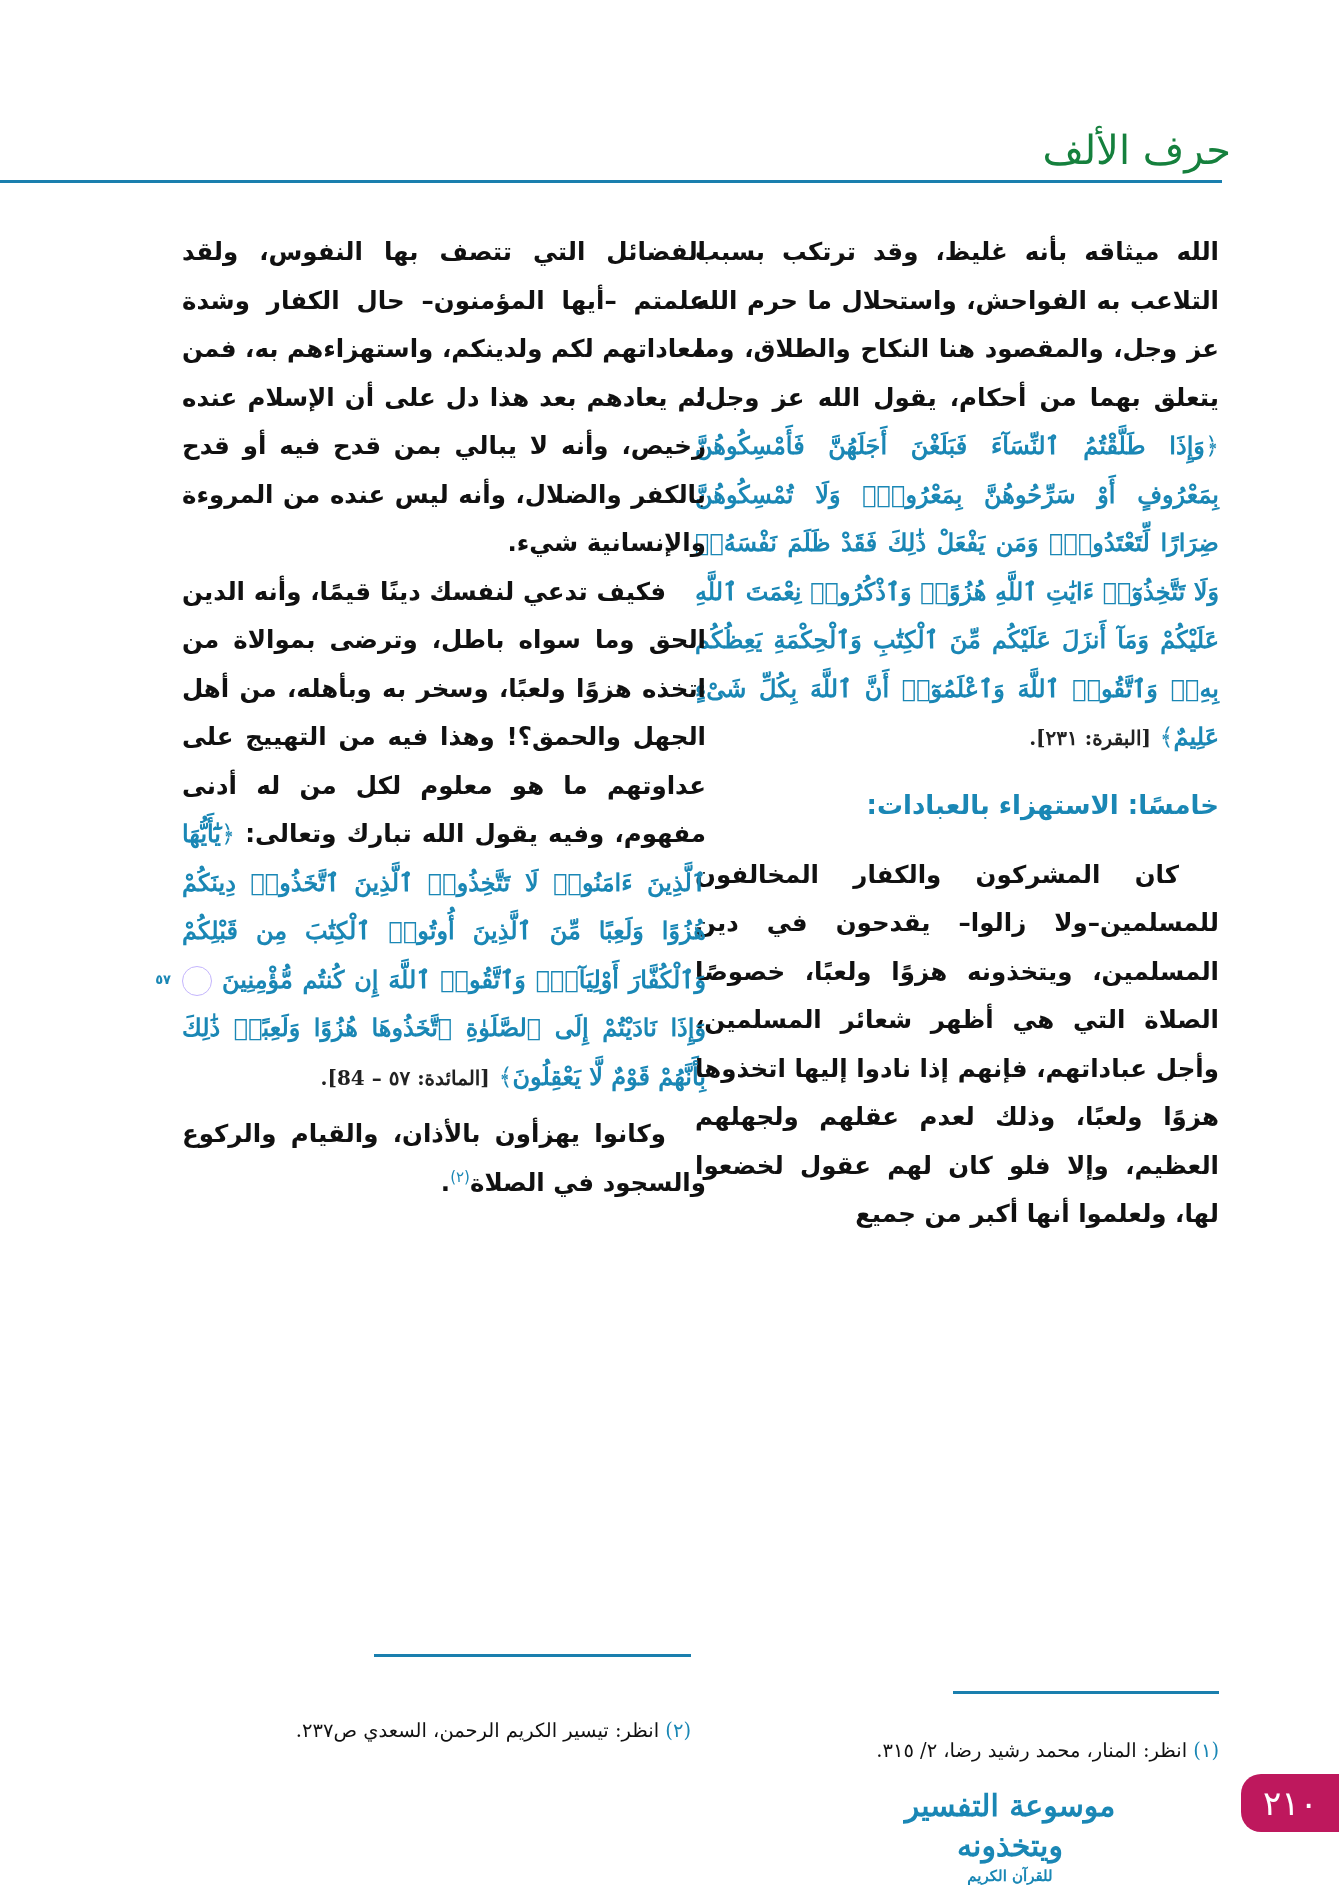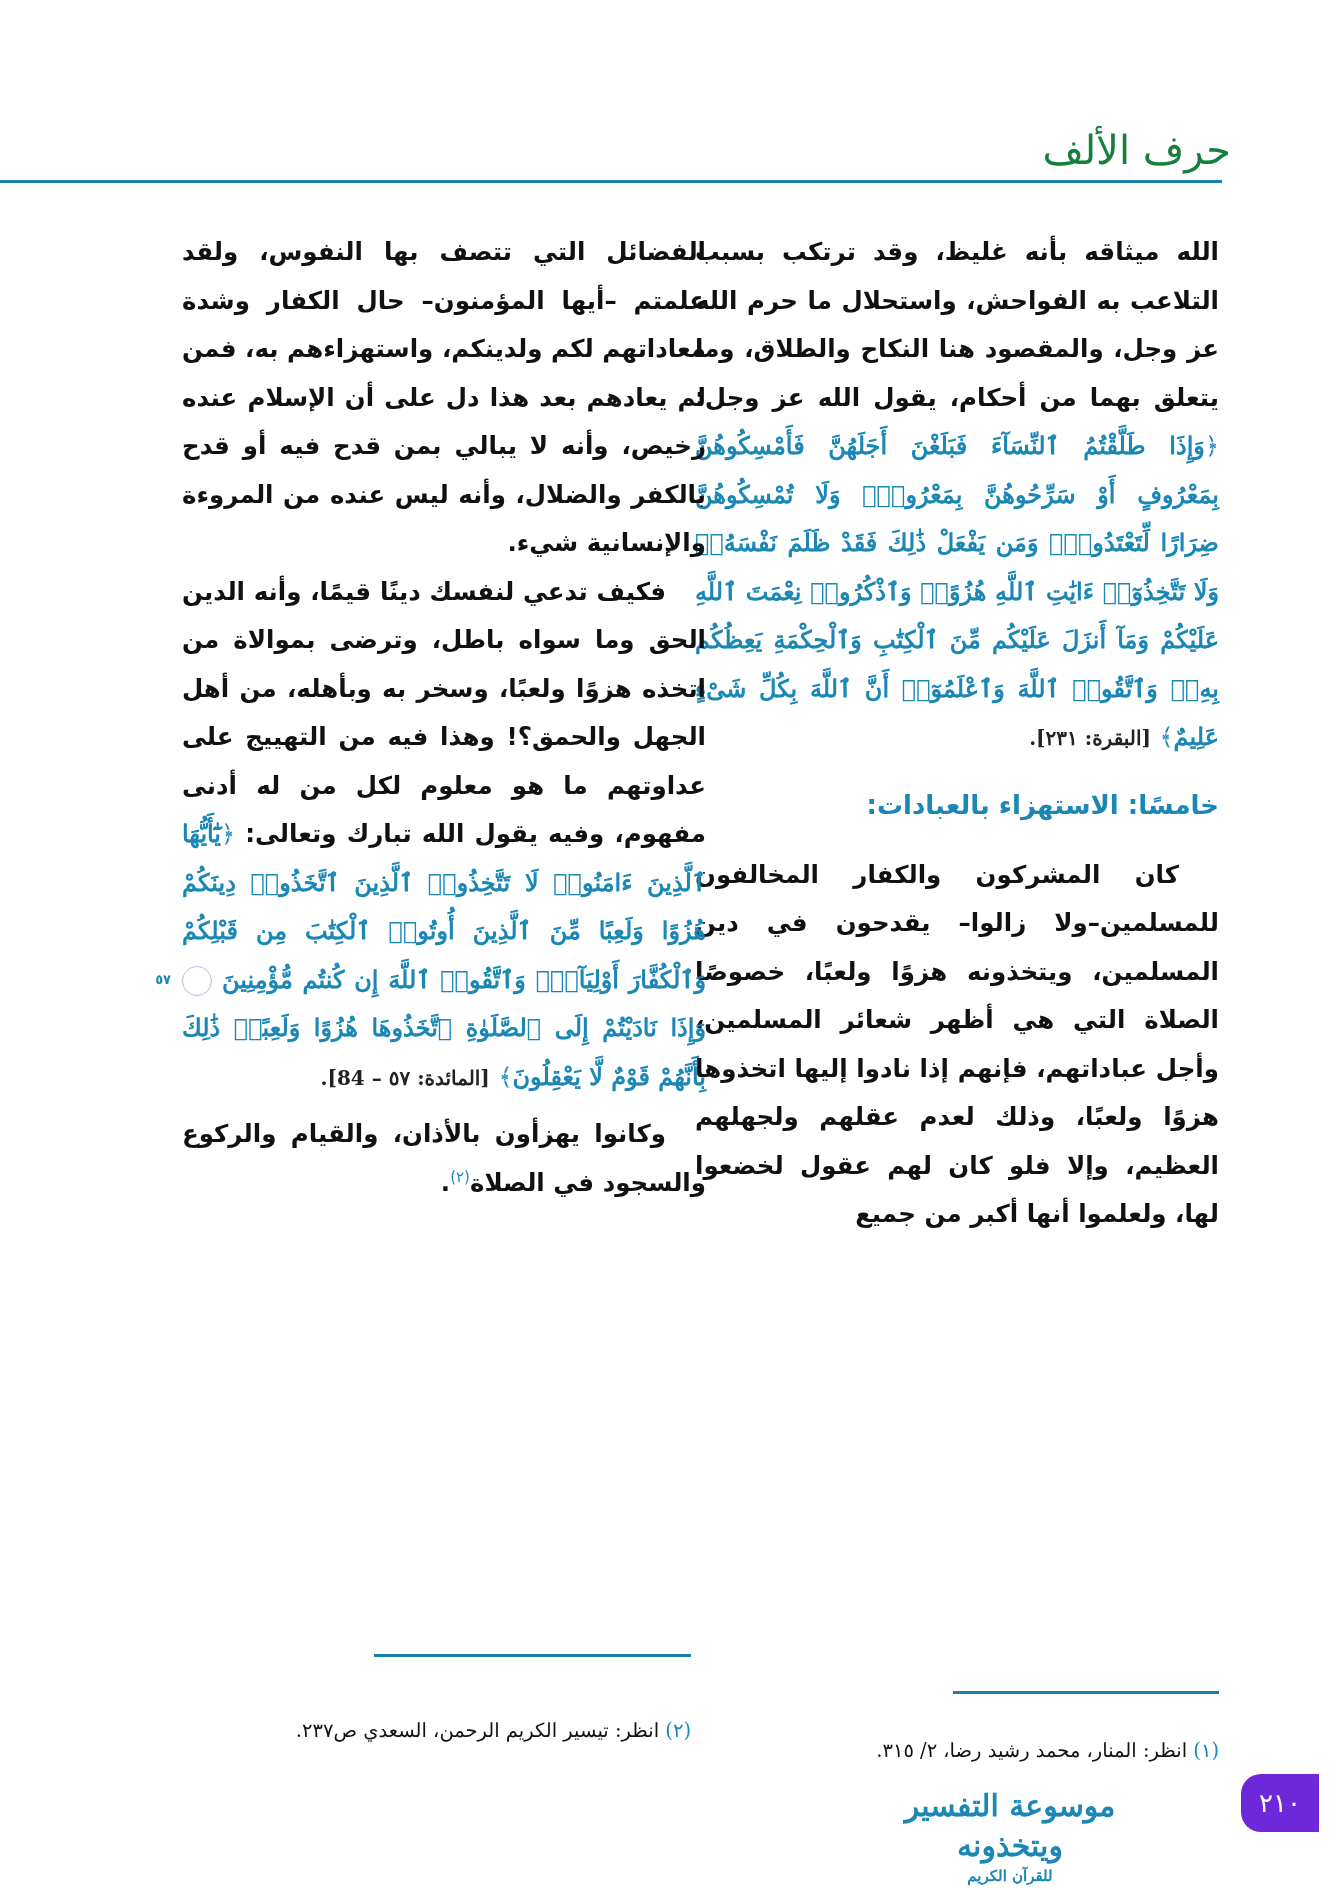--- a/index.html
+++ b/index.html
@@ -53,23 +53,23 @@
     .fn-left  { top: 1668px; left: 197px; width: 494px; margin-top: 48px; }
 
     .logo {
       position: absolute; top: 1786px; left: 860px; width: 300px; text-align: center;
       color: #1a87b5; direction: rtl; font-family: "DejaVu Serif", serif; font-weight: bold;
     }
     .logo-main { display: block; font-size: 30px; line-height: 40px; letter-spacing: -1px; }
     .logo-sub { display: block; font-size: 15px; line-height: 20px; }
 
     .page-badge {
-      position: absolute; top: 1774px; left: 1241px; width: 78px; height: 58px;
-      background: #6d28d9; border-radius: 20px 0 0 20px;
-      color: #ffffff; font-size: 26px; line-height: 58px; text-align: center;
+      position: absolute; top: 1774px; left: 1241px; width: 99px; height: 58px;
+      background: #be185d; border-radius: 20px 0 0 20px;
+      color: #ffffff; font-size: 34px; line-height: 58px; text-align: center;
       font-family: "DejaVu Sans", sans-serif; direction: rtl;
     }
   </style>
 </head>
 <body>
 
 <div class="header-title">حرف الألف</div>
 <div class="header-rule"></div>
 
 <div class="column col-right">

